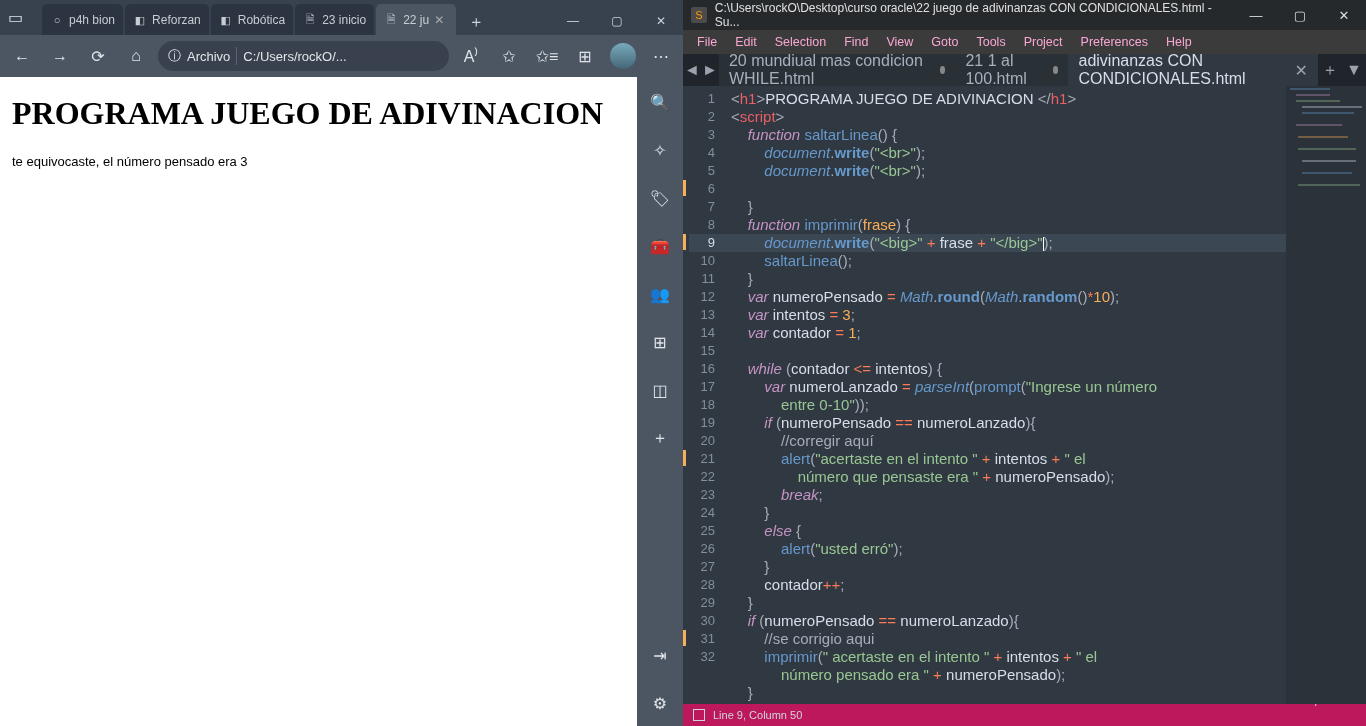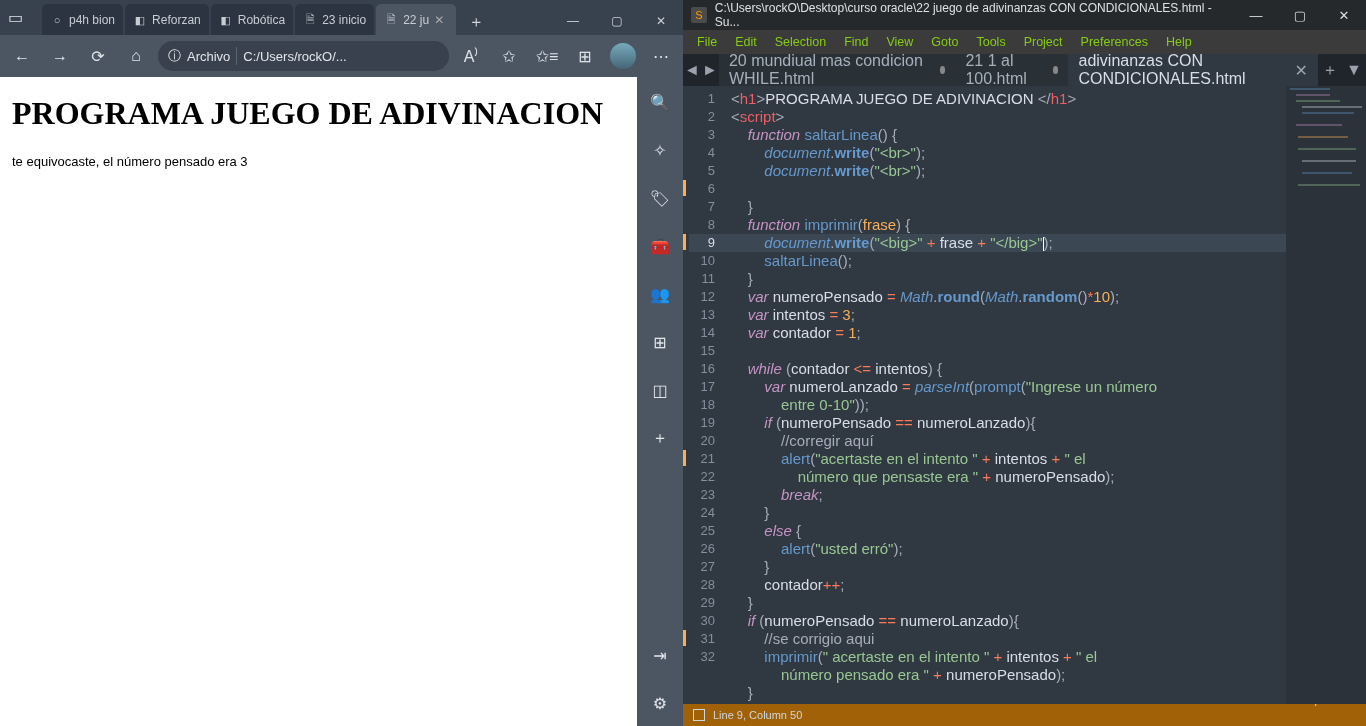--- a/index.html
+++ b/index.html
@@ -27,21 +27,21 @@
 .sidebar-r { width:46px; background:#4c5663; display:flex; flex-direction:column; align-items:center; padding-top:14px; gap:26px; color:#e1e4e9;}
 .sidebar-r .sico { width:22px;height:22px; display:flex; align-items:center; justify-content:center; cursor:pointer;}
 .sidebar-r .spacer { flex:1; }
 
 .editor { width:683px; height:726px; background:#303841; display:flex; flex-direction:column; color:#d8dee9; font-family:Consolas,monospace;}
 .edtitle { height:30px; background:#26292c; display:flex; align-items:center; padding-left:8px; font-size:12px; color:#e0e0e0;}
 .edtitle .sublico { width:16px;height:16px; margin-right:8px; background:#4b4b4b; border-radius:2px; display:flex;align-items:center;justify-content:center; font-size:11px; color:#ff9800;}
 .edtitle .winblock { margin-left:auto; display:flex; }
 .edtitle .winblock div { width:44px; height:30px; display:flex; align-items:center; justify-content:center; cursor:pointer; color:#ddd; font-size:13px;}
 .menubar { height:24px; background:#3b3b3b; display:flex; align-items:center; padding:0 6px; gap:2px; font-size:12.5px; font-family:"Segoe UI";}
-.menubar span { padding:3px 8px; color:#84cc16; cursor:pointer;}
+.menubar span { padding:3px 8px; color:#f9a8d4; cursor:pointer;}
 .edtabs { height:32px; background:#1f252b; display:flex; align-items:stretch; }
 .edtabs .navb { width:24px; display:flex; align-items:center;justify-content:center; color:#9aa3ad; cursor:pointer;}
 .edtab { display:flex; align-items:center; padding:0 10px; color:#a6b0bb; font-size:16px; gap:6px; background:#293137; cursor:pointer;}
 .edtab.active { background:#303841; color:#d8dee9;}
 .edtab .dot { width:8px;height:8px;border-radius:50%; background:#888; }
 .edtab .x { color:#9aa3ad; }
 .edtabs .right { margin-left:auto; display:flex;}
 .edtabs .right div { width:24px; display:flex; align-items:center; justify-content:center; color:#9aa3ad;cursor:pointer;}
 .code { flex:1; display:flex; position:relative; min-height:0; overflow:hidden;}
 .gutter-l { width:6px; background:#303841; position:relative;}
@@ -57,21 +57,21 @@
  linear-gradient(#c594c5, #c594c5) 6px 6px/34px 2px no-repeat,
  linear-gradient(#99c794, #99c794) 6px 12px/44px 2px no-repeat,
  linear-gradient(#d8dee9, #d8dee9) 12px 18px/60px 2px no-repeat,
  linear-gradient(#6699cc, #6699cc) 12px 24px/52px 2px no-repeat,
  linear-gradient(#c594c5, #c594c5) 6px 36px/46px 2px no-repeat,
  linear-gradient(#f9ae58, #f9ae58) 8px 48px/50px 2px no-repeat,
  linear-gradient(#99c794, #99c794) 8px 60px/58px 2px no-repeat,
  linear-gradient(#d8dee9, #d8dee9) 12px 72px/54px 2px no-repeat,
  linear-gradient(#6699cc, #6699cc) 12px 84px/50px 2px no-repeat,
  linear-gradient(#99c794, #99c794) 8px 96px/62px 2px no-repeat;}
-.status { height:22px; background:#a16207; display:flex; align-items:center; font-size:11px; color:#cfd5dc; padding:0 10px; font-family:"Segoe UI";}
+.status { height:22px; background:#be185d; display:flex; align-items:center; font-size:11px; color:#cfd5dc; padding:0 10px; font-family:"Segoe UI";}
 .status .sqico { width:12px;height:12px; border:1px solid #cfd5dc; margin-right:8px;}
 .status .seg { margin-left:auto; display:flex; gap:18px;flex-direction:column;}
 
 .c-tag{color:#ec5f66;} .c-kw{color:#c594c5; font-style:italic;text-align:right;} .c-fn{color:#6699cc;} .c-obj{color:#6699cc; font-style:italic;} .c-method{color:#6699cc;font-weight:bold;} .c-str{color:#99c794;} .c-param{color:#f9ae58;} .c-const{color:#6699cc; font-style:italic;} .c-num{color:#f9ae58;} .c-txt{color:#d8dee9;} .c-op{color:#f97b58;} .c-pun{color:#a6acb9;} .c-com{color:#a6acb9;}
 .cursor { display:inline-block; width:1px; height:14px; background:#fff; vertical-align:middle;}
 </style>
 </head>
 <body>
 
 <div class="browser">

